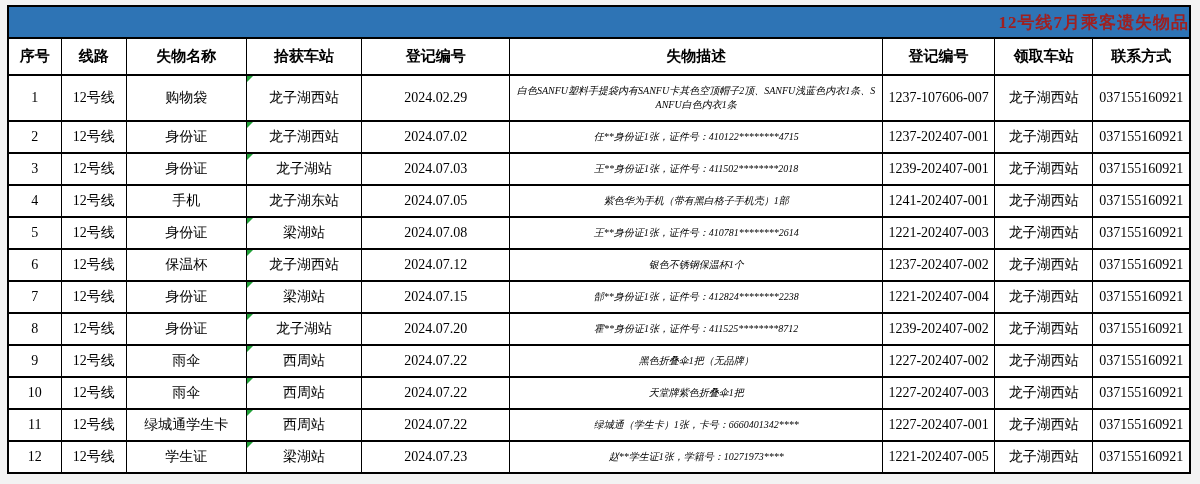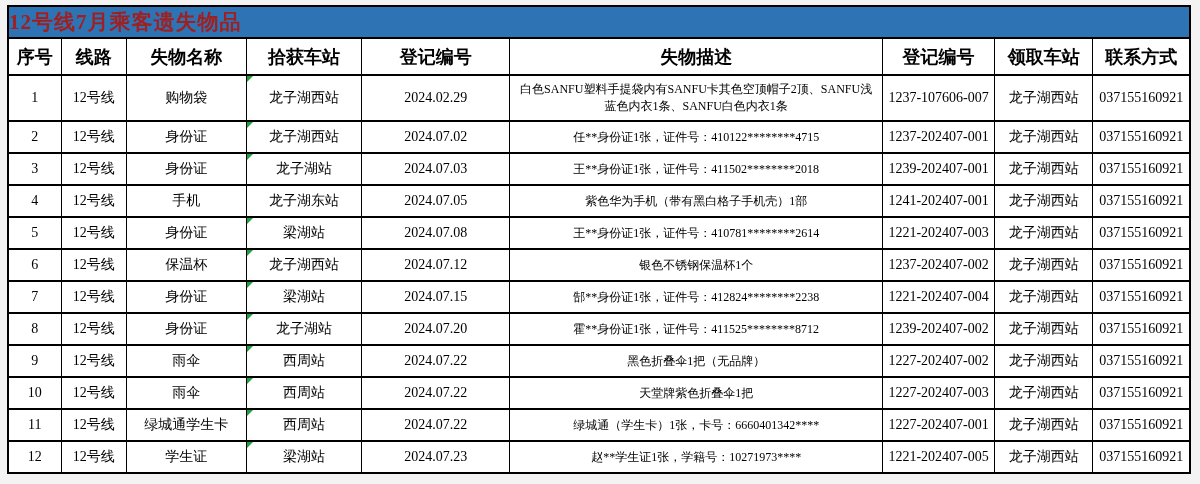--- a/index.html
+++ b/index.html
@@ -7,38 +7,38 @@
     width:1200px;height:484px;overflow:hidden;
     background:#f3f3f3;
     font-family:"Liberation Serif","DejaVu Serif",serif;
     color:#000;
   }
   .sheet{position:absolute;top:5px;left:7px;width:1184px;}
   .titlebar{
     height:30px;
     border:2px solid #000;border-bottom:none;
     background:#2E74B5;
-    display:flex;align-items:center;justify-content:flex-start;
-    font-size:21px;font-weight:bold;letter-spacing:1px;
+    display:flex;align-items:center;justify-content:flex-end;
+    font-size:17px;font-weight:bold;letter-spacing:1px;
   }
   table{
     width:1184px;table-layout:fixed;border-collapse:collapse;
     background:#fff;border:2px solid #000;
   }
   th,td{
     border-left:1px solid #000;
     border-top:2px solid #000;
     text-align:center;vertical-align:middle;
     padding:0 4px;position:relative;overflow:hidden;
     word-break:break-all;
   }
-  thead th{height:35px;font-size:18px;font-weight:bold;}
+  thead th{height:35px;font-size:15px;font-weight:bold;}
   tbody td{height:30px;font-size:14px;line-height:1.4;}
   tr.tall td{height:44px;}
-  td.desc{font-size:12px;}
+  td.desc{font-size:10px;font-style:italic;}
   .flag{
     position:absolute;top:0;left:0;width:0;height:0;
     border-top:6px solid #21a038;border-right:6px solid transparent;
   }
 </style>
 </head>
 <body>
 
 <div class="sheet">
   <div class="titlebar" style="background: rgb(46, 116, 181);">

